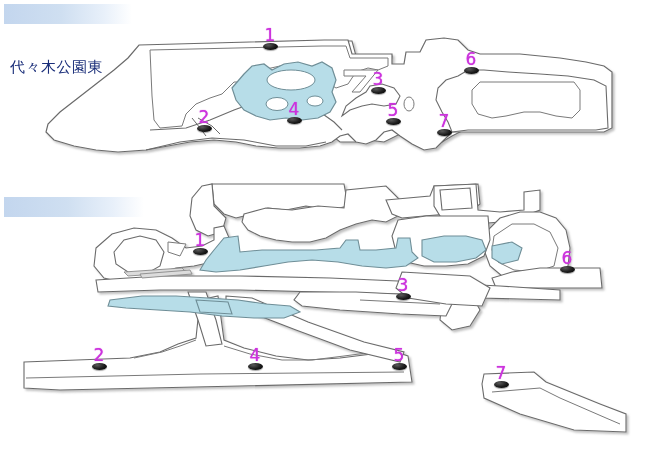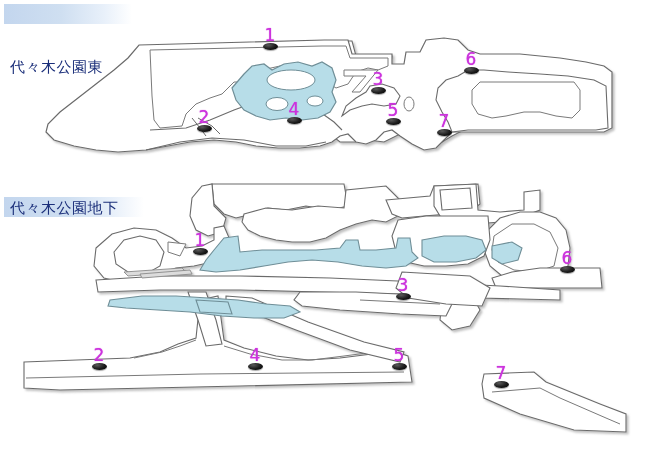--- a/index.html
+++ b/index.html
@@ -213,21 +213,20 @@
            L300,312 L284,318 L254,318 L222,316 L190,312 L158,310 L126,308
            L108,306 Z"></path>
       <path fill="#b7dde8" stroke="#6f8e97" stroke-width="1.1" d="M196,300 L228,302 L232,314 L200,312 Z"></path>
     </g>
   </svg>
 
   <div class="label-bg" id="label-bg-east"></div>
   <div class="section-label" id="label-east">代々木公園東</div>
 
   <div class="label-bg" id="label-bg-under"></div>
-  <div class="section-label" id="label-under">代々木公園地下</div>
 
   <div class="marker" style="left:270px;top:50px">
     <span class="num">1</span>
     <span class="base"></span>
   </div>
   <div class="marker" style="left:204px;top:132px">
     <span class="num">2</span>
     <span class="base"></span>
   </div>
   <div class="marker" style="left:378px;top:94px">

